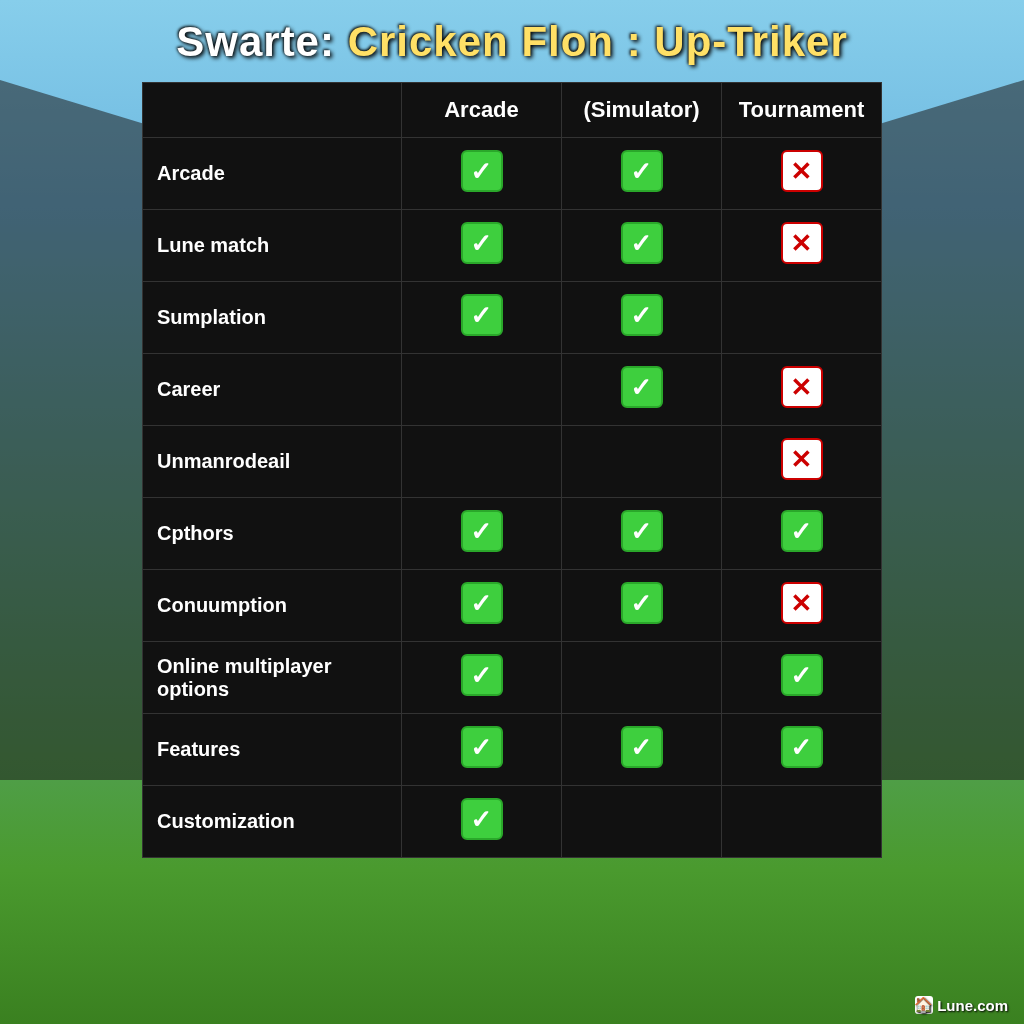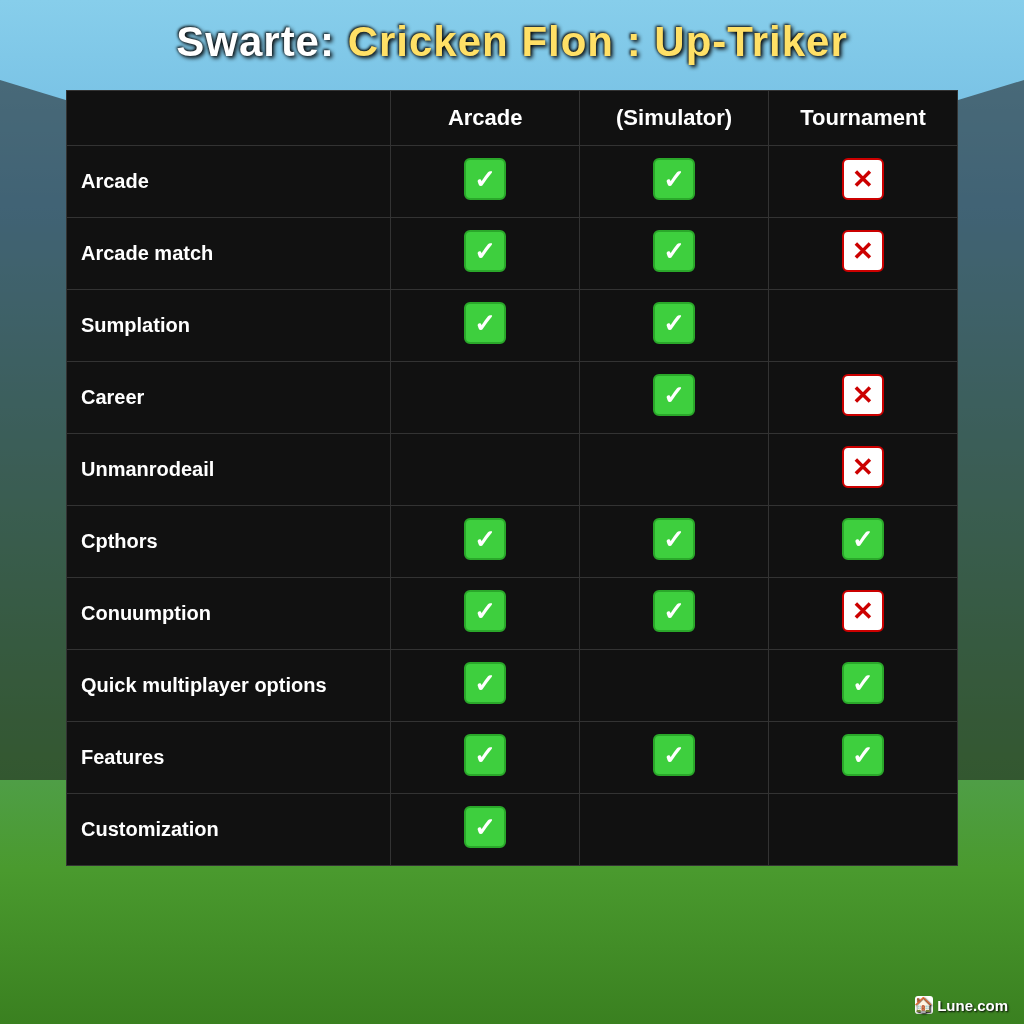--- a/index.html
+++ b/index.html
@@ -49,22 +49,22 @@
       letter-spacing: 1px;
     }
 
     .page-title span.highlight {
       color: #ffe066;
     }
 
     .table-wrapper {
       position: relative;
       z-index: 10;
-      margin: 12px auto;
-      width: 892px;
+      margin: 4px auto;
+      width: 740px;
     }
 
     table {
       width: 100%;
       border-collapse: collapse;
       background: #111;
     }
 
     thead tr th {
       background: #111;
@@ -188,21 +188,21 @@
       </tr>
     </thead>
     <tbody id="table-body">
         <tr>
           <td class="feature-name">Arcade</td>
           <td class="cell-value"><span class="check"></span></td>
           <td class="cell-value"><span class="check"></span></td>
           <td class="cell-value"><span class="cross"></span></td>
         </tr>
         <tr>
-          <td class="feature-name">Arcade match</td>
+          <td class="feature-name">Lune match</td>
           <td class="cell-value"><span class="check"></span></td>
           <td class="cell-value"><span class="check"></span></td>
           <td class="cell-value"><span class="cross"></span></td>
         </tr>
         <tr>
           <td class="feature-name">Sumplation</td>
           <td class="cell-value"><span class="check"></span></td>
           <td class="cell-value"><span class="check"></span></td>
           <td class="cell-value"></td>
         </tr>
@@ -224,21 +224,21 @@
           <td class="cell-value"><span class="check"></span></td>
           <td class="cell-value"><span class="check"></span></td>
         </tr>
         <tr>
           <td class="feature-name">Conuumption</td>
           <td class="cell-value"><span class="check"></span></td>
           <td class="cell-value"><span class="check"></span></td>
           <td class="cell-value"><span class="cross"></span></td>
         </tr>
         <tr>
-          <td class="feature-name">Quick multiplayer options</td>
+          <td class="feature-name">Online multiplayer options</td>
           <td class="cell-value"><span class="check"></span></td>
           <td class="cell-value"></td>
           <td class="cell-value"><span class="check"></span></td>
         </tr>
         <tr>
           <td class="feature-name">Features</td>
           <td class="cell-value"><span class="check"></span></td>
           <td class="cell-value"><span class="check"></span></td>
           <td class="cell-value"><span class="check"></span></td>
         </tr>

